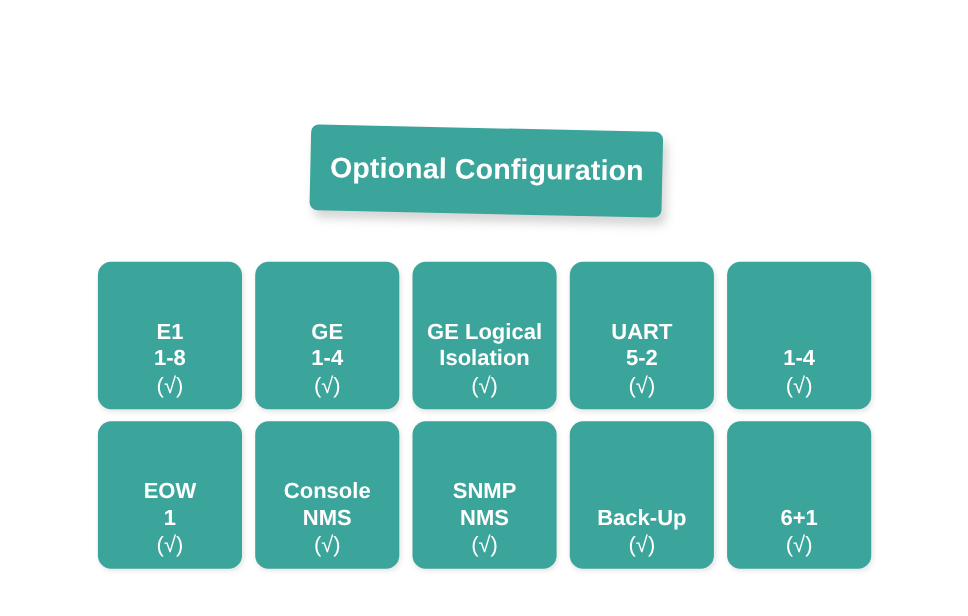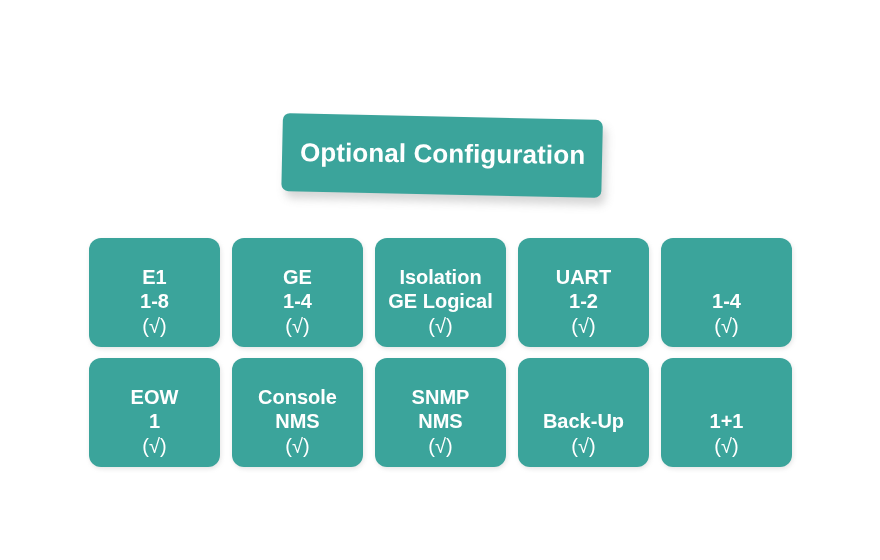--- a/index.html
+++ b/index.html
@@ -69,21 +69,21 @@
     width: 703px;
   }
   .grid-row {
     display: flex;
     gap: 12px;
     margin-bottom: 11px;
   }
   .card {
     position: relative;
     width: 131px;
-    height: 109px;
+    height: 134px;
     background: #3ba49b;
     border-radius: 12px;
     box-shadow: 1px 2px 4px rgba(140, 140, 140, 0.22);
     display: flex;
     flex-direction: column;
     align-items: center;
     justify-content: flex-end;
     padding-bottom: 8px;
     box-sizing: border-box;
   }
@@ -134,29 +134,29 @@
       </div>
       <div class="card">
         <div class="card-lines">
           <div class="card-line">GE</div>
           <div class="card-line">1-4</div>
           <div class="card-check">(√)</div>
         </div>
       </div>
       <div class="card">
         <div class="card-lines">
+          <div class="card-line">GE Logical</div>
           <div class="card-line">Isolation</div>
-          <div class="card-line">GE Logical</div>
           <div class="card-check">(√)</div>
         </div>
       </div>
       <div class="card">
         <div class="card-lines">
           <div class="card-line">UART</div>
-          <div class="card-line">1-2</div>
+          <div class="card-line">5-2</div>
           <div class="card-check">(√)</div>
         </div>
       </div>
       <div class="card">
         <div class="card-lines">
           <div class="card-line">1-4</div>
           <div class="card-check">(√)</div>
         </div>
       </div>
     </div>
@@ -184,20 +184,20 @@
         </div>
       </div>
       <div class="card">
         <div class="card-lines">
           <div class="card-line">Back-Up</div>
           <div class="card-check">(√)</div>
         </div>
       </div>
       <div class="card">
         <div class="card-lines">
-          <div class="card-line">1+1</div>
+          <div class="card-line">6+1</div>
           <div class="card-check">(√)</div>
         </div>
       </div>
     </div>
 
   </div>
 </div>
 
 </body></html>

